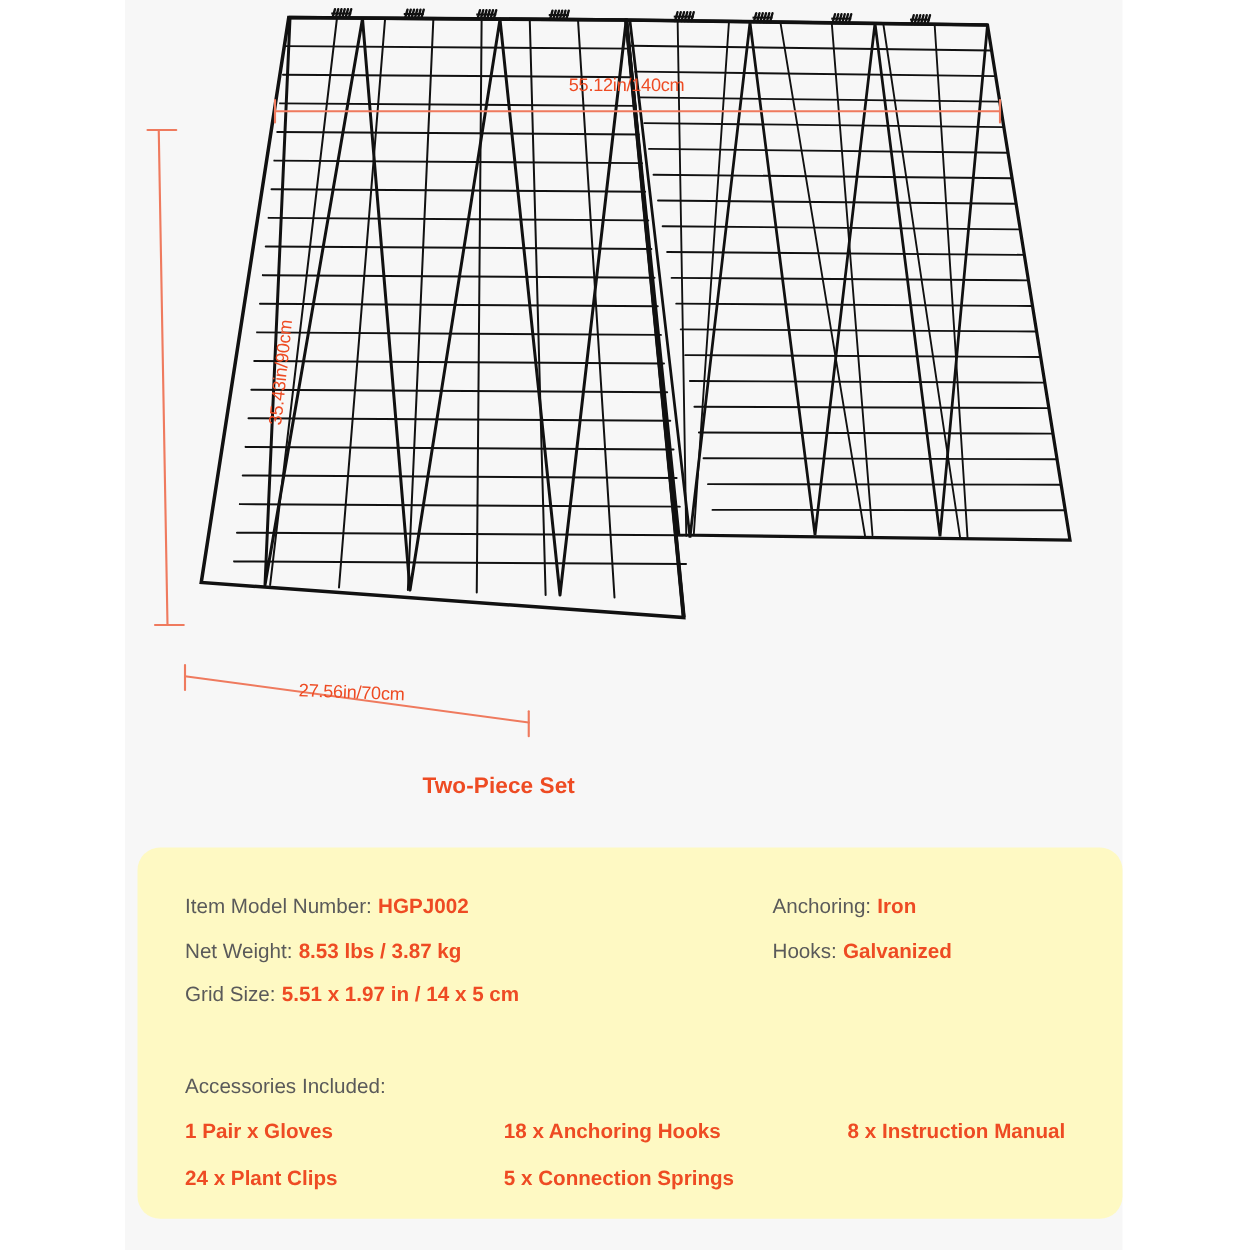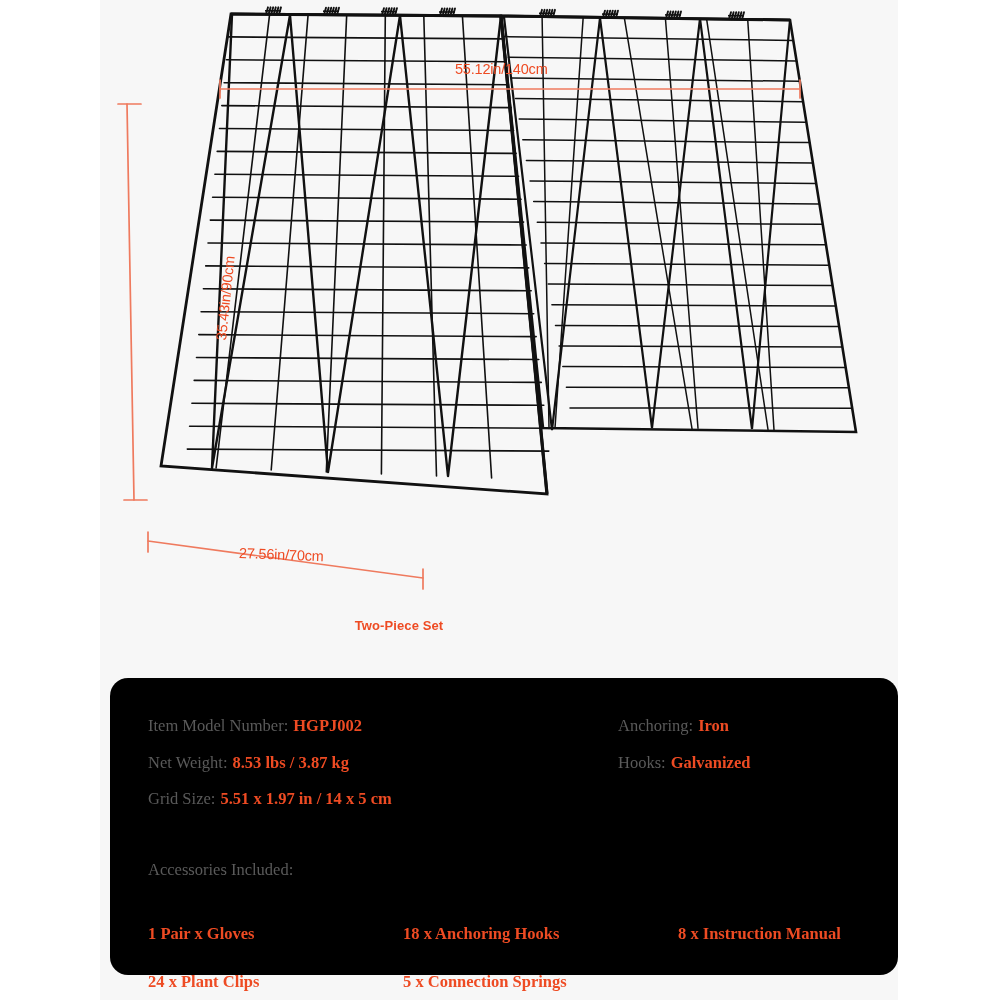--- a/index.html
+++ b/index.html
@@ -66,35 +66,34 @@
     transform-origin: 0 50%;
   }
 
   .set-title {
     position: absolute;
     left: 0;
     top: 618px;
     width: 798px;
     text-align: center;
     color: #ee4b23;
-    font-size: 13px;
+    font-size: 18px;
     font-weight: bold;
     letter-spacing: 0.1px;
   }
 
   
   .spec-card {
     position: absolute;
     left: 110px;
     top: 678px;
     width: 788px;
     height: 297px;
-    background: #000000;
+    background: #fef9c3;
     border-radius: 18px;
-    font-family: Liberation Serif, serif;
   }
 
   .spec-grid {
     position: absolute;
     left: 38px;
     top: 38px;
     width: 720px;
   }
 
   .spec-row {
@@ -125,21 +124,21 @@
     font-weight: 400;
     text-align: center;
   }
 
   .acc-grid {
     position: absolute;
     left: 38px;
     top: 218px;
     width: 730px;
   }
-  .acc-row { display: flex; margin-bottom: 19px; margin-top: 28px; }
+  .acc-row { display: flex; margin-bottom: 19px; }
   .acc-cell {
     color: #ee4b23;
     font-size: 16.5px;
     font-weight: bold;
     white-space: nowrap;
   }
   .acc-c1 { width: 255px; }
   .acc-c2 { width: 275px; }
   .acc-c3 { width: 200px; }
   .acc-empty { visibility: hidden; }

